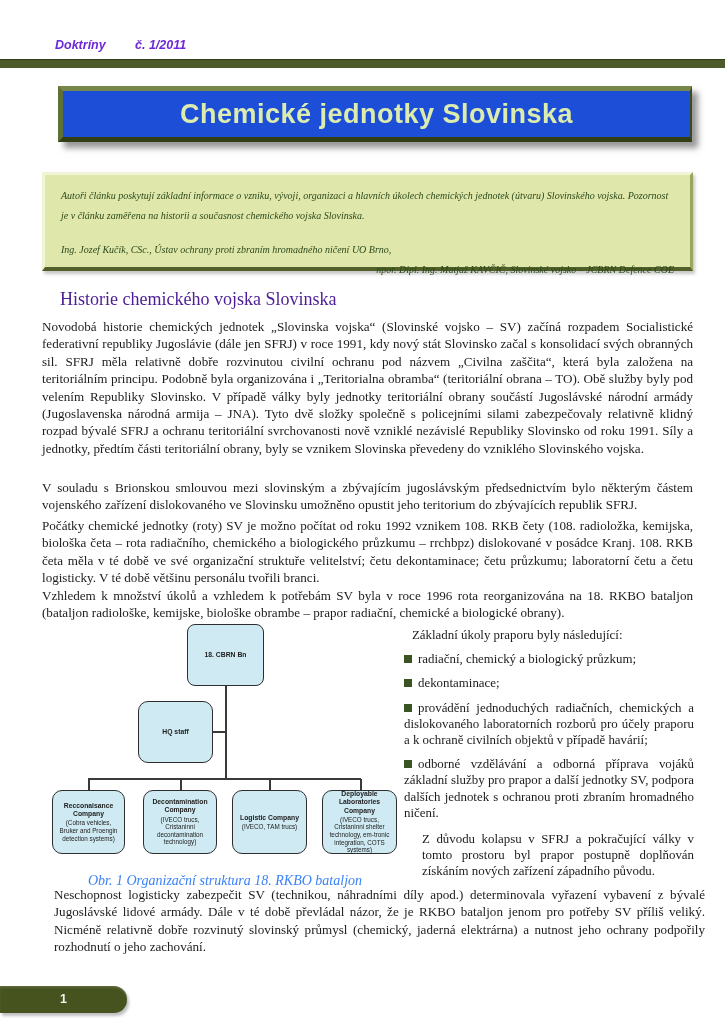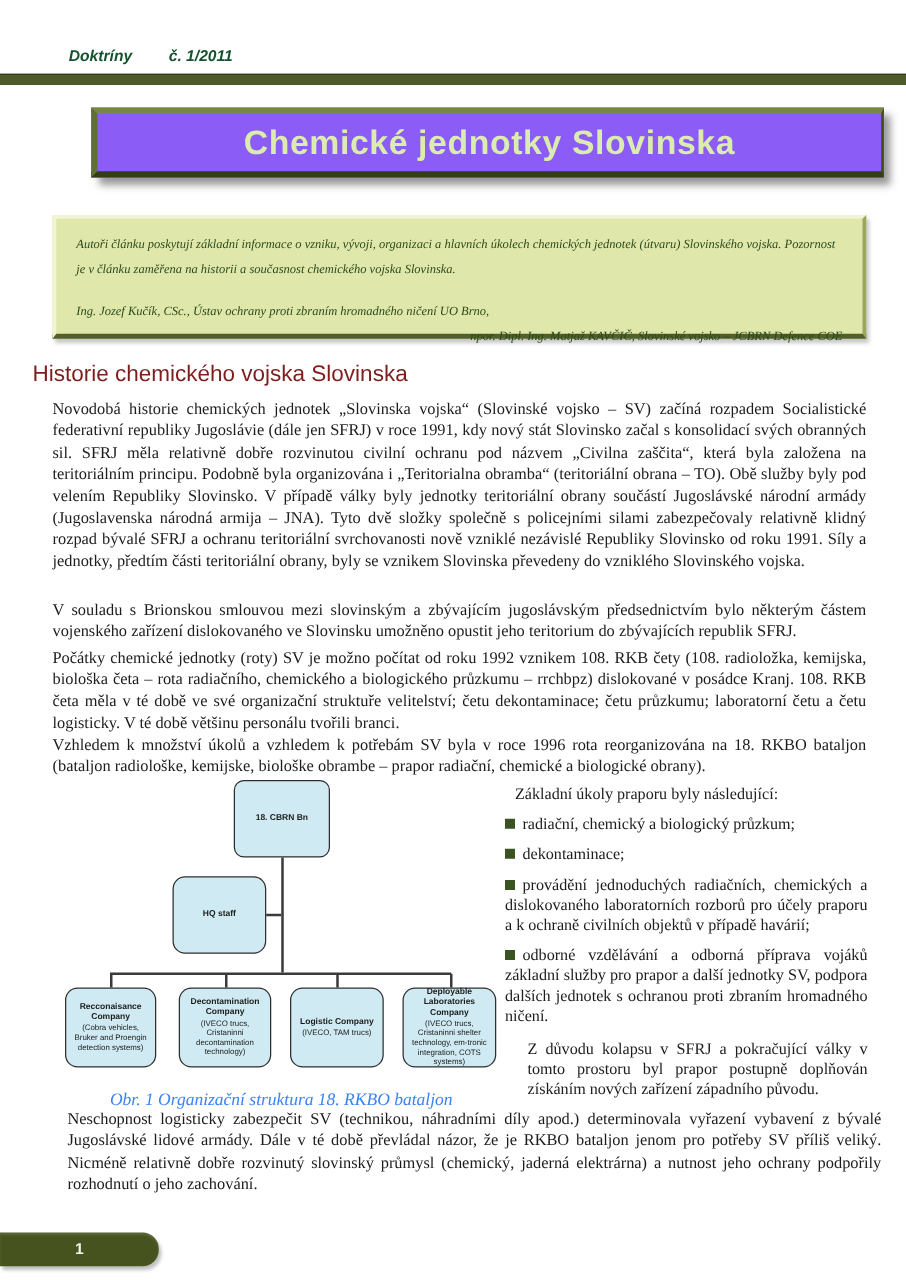--- a/index.html
+++ b/index.html
@@ -3,32 +3,32 @@
 <meta charset="utf-8">
 <style>
   html,body{margin:0;padding:0;background:#ffffff;}
   .page{
     position:relative;width:725px;height:1024px;background:#ffffff;overflow:hidden;
     font-family:"Liberation Serif", serif;color:#1c1c1c;
   }
   
   .hdr-journal,.hdr-issue{
     position:absolute;top:38px;font-family:"Liberation Sans", sans-serif;
-    font-weight:bold;font-style:italic;font-size:12.5px;color:#14532d;
+    font-weight:bold;font-style:italic;font-size:12.5px;color:#6d28d9;
   }
   .hdr-journal{left:55px;}
   .hdr-issue{left:135px;}
   .hdr-rule{
     position:absolute;left:0;top:59px;width:725px;height:9px;
     background:#4d5b2a;border-top:1.5px solid #333d18;box-sizing:border-box;
   }
   
   .banner{
-    position:absolute;left:73px;top:86px;width:627px;height:46px;
-    background:#8b5cf6;
+    position:absolute;left:58px;top:86px;width:627px;height:46px;
+    background:#1d4ed8;
     border-top:5px solid #77874a;border-left:5px solid #5f7035;
     border-bottom:5px solid #333e14;border-right:2px solid #3c4a1c;
     box-shadow:6px 6px 6px rgba(95,95,95,0.65);
   }
   .banner h1{
     margin:0;text-align:center;line-height:46px;font-size:27px;font-weight:bold;
     font-family:"Liberation Sans", sans-serif;color:#dcecae;letter-spacing:0.5px;
   }
   
   .abstract{
@@ -37,22 +37,22 @@
     border-top:3px solid #f1f5d6;border-left:3px solid #f1f5d6;
     border-right:3px solid #9aa660;border-bottom:4px solid #515f28;
     box-shadow:2px 3px 3px rgba(130,130,130,0.45);
     padding:11px 16px 0 16px;
   }
   .abstract p{margin:0;font-style:italic;font-size:10px;line-height:19.5px;color:#2c491b;}
   .abstract .authors{margin-top:15px;}
   .abstract .authors2{text-align:right;margin-top:0;}
   
   .sec-heading{
-    position:absolute;left:26px;top:289px;margin:0;font-weight:normal;
-    font-size:18px;color:#7f1d1d;font-family:Liberation Sans, sans-serif;
+    position:absolute;left:60px;top:289px;margin:0;font-weight:normal;
+    font-size:18px;color:#4c1d95;font-family:Liberation Serif, serif;
   }
   .body-par{
     position:absolute;left:42px;width:651px;margin:0;
     font-size:13.1px;line-height:17.4px;text-align:justify;
   }
   .p1{top:318px;}
   .p2{top:479px;}
   .p3{top:517px;}
   .p4{top:587px;}
   .closing{top:886px;margin-left:12px;}

